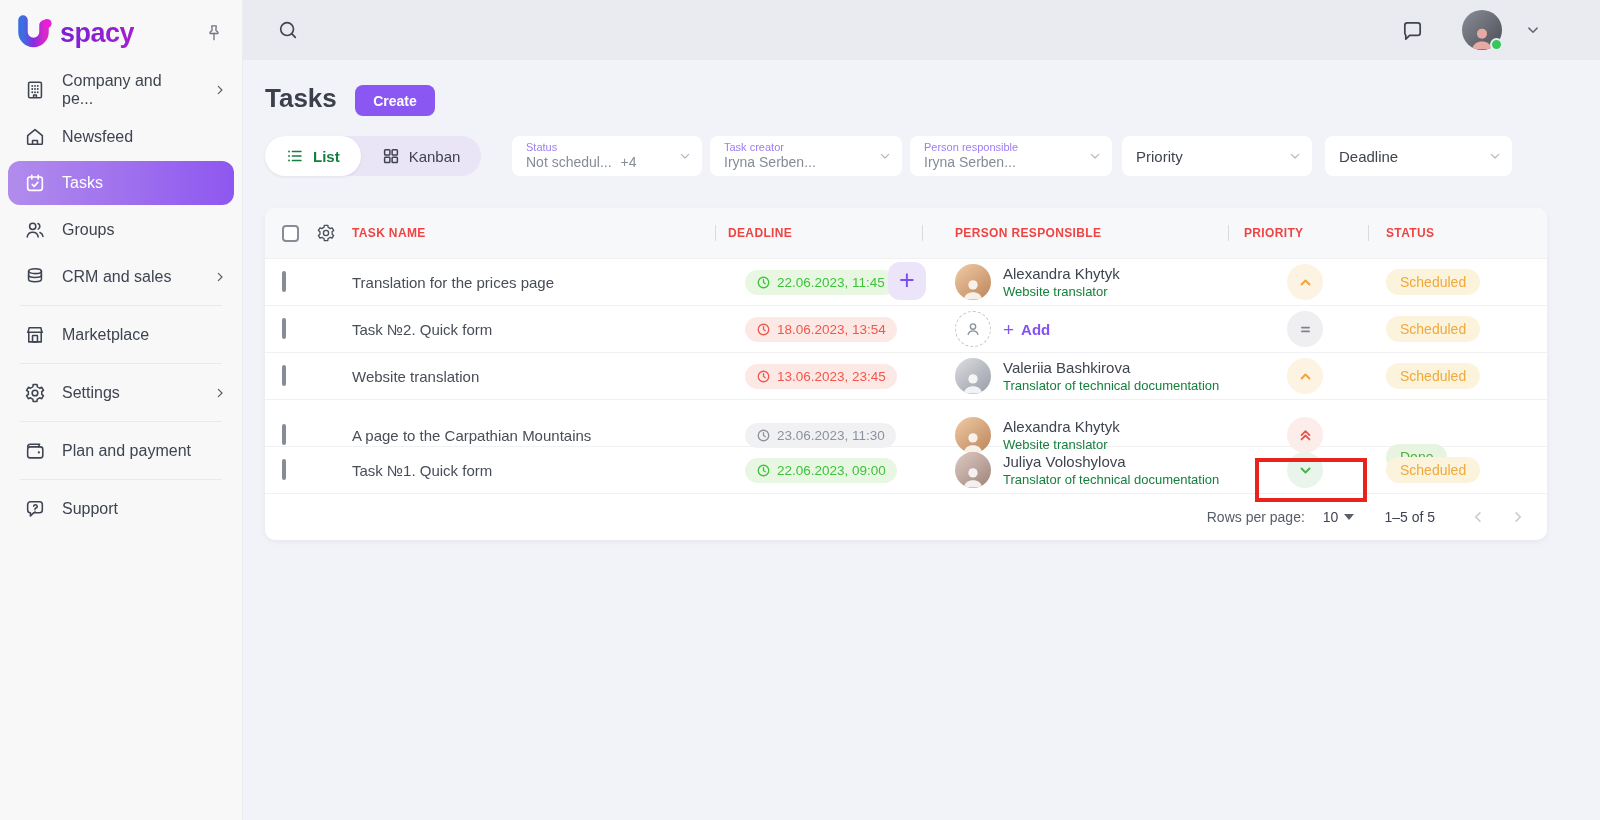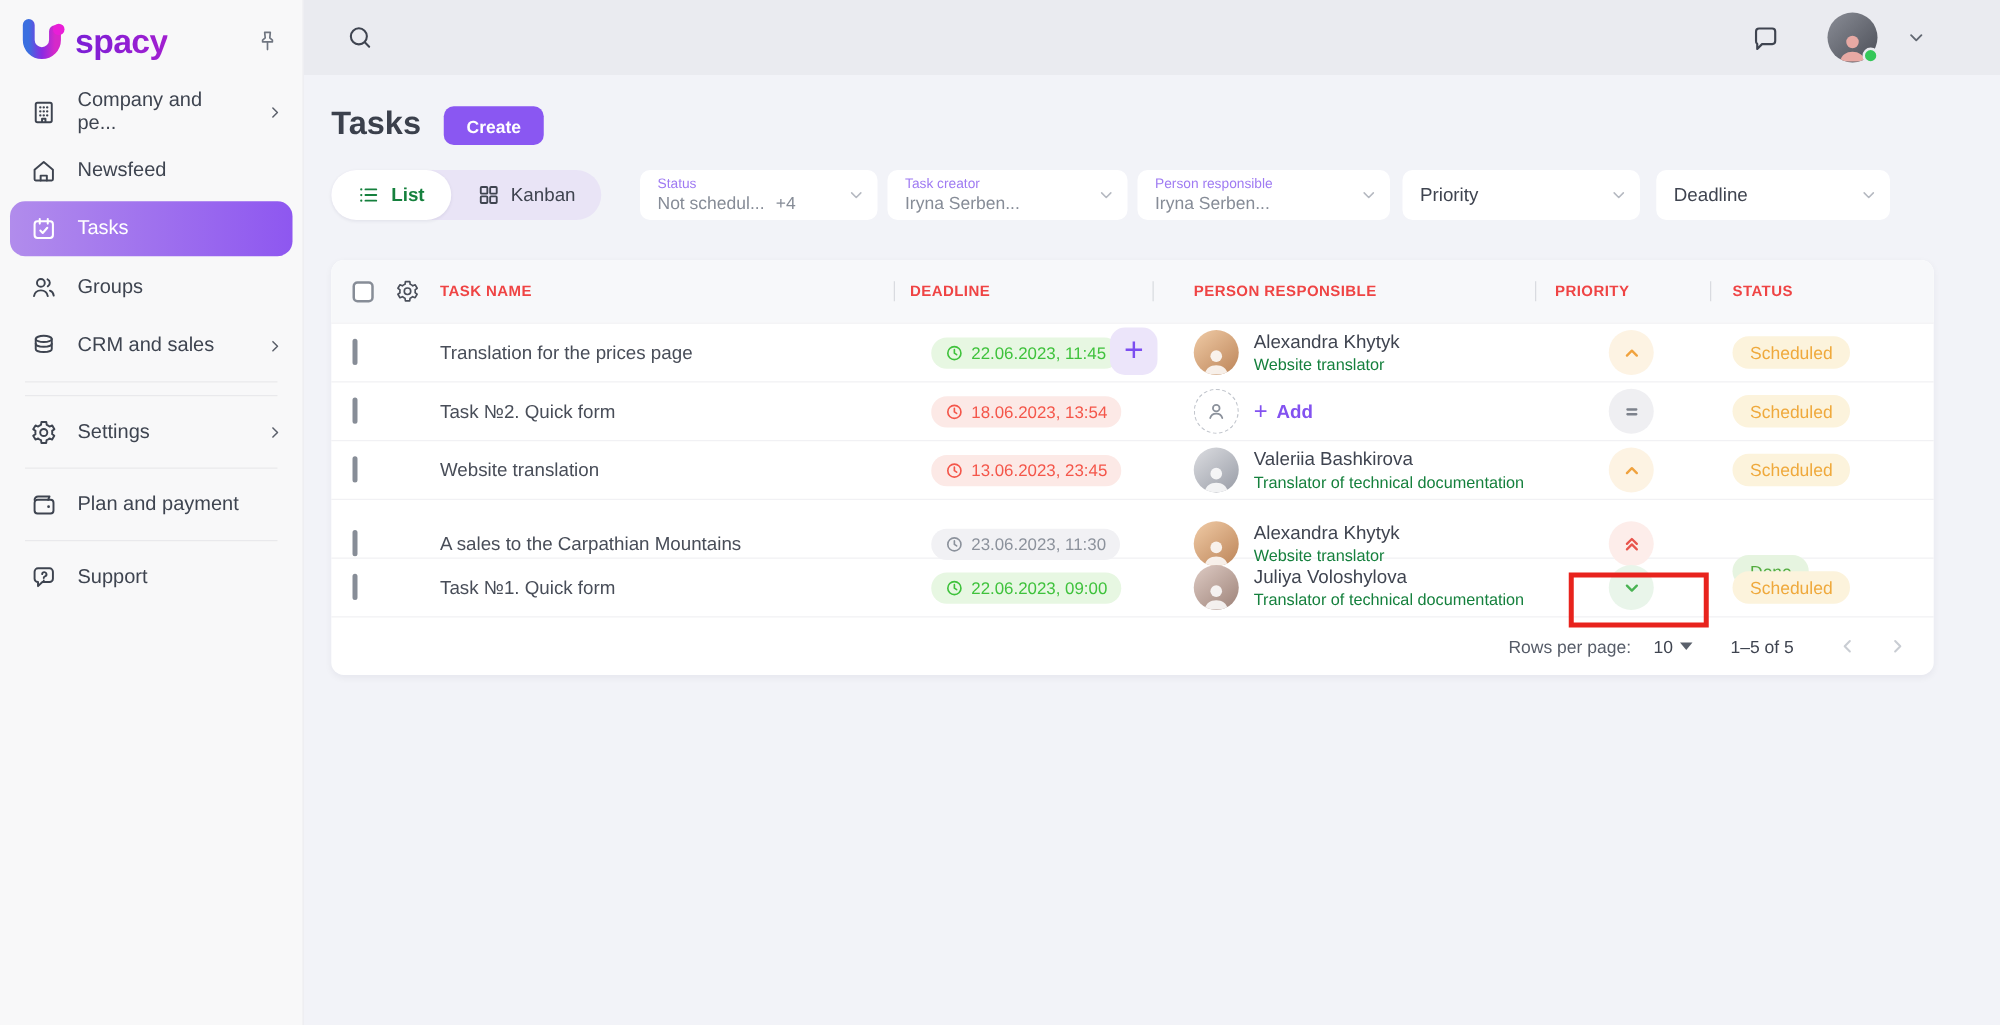--- a/index.html
+++ b/index.html
@@ -196,20 +196,30 @@
             <ellipse cx="12" cy="5.6" rx="7" ry="2.7"></ellipse>
             <path d="M5 5.6v4.2c0 1.5 3.1 2.7 7 2.7s7-1.2 7-2.7V5.6"></path>
             <path d="M5 9.8v4.6c0 1.5 3.1 2.7 7 2.7s7-1.2 7-2.7V9.8"></path>
           </svg></span>
     <span class="side-label">CRM and sales</span>
     <span class="side-chevron"><svg viewBox="0 0 24 24" fill="none" stroke="currentColor" stroke-width="1.8" stroke-linecap="round" stroke-linejoin="round">
             <path d="M9.5 6.5 15 12l-5.5 5.5"></path>
           </svg></span>
   </div>
       <div class="side-divider"></div>
+      <div class="side-item">
+    <span class="side-icon"><svg viewBox="0 0 24 24" fill="none" stroke="currentColor" stroke-width="1.7" stroke-linecap="round" stroke-linejoin="round">
+            <path d="M4.5 9 5.6 4h12.8L19.5 9"></path>
+            <path d="M4 9h16"></path>
+            <path d="M5.2 9v10.5h13.6V9"></path>
+            <rect x="9.3" y="12.5" width="5.4" height="7" rx="0.6"></rect>
+          </svg></span>
+    <span class="side-label">Marketplace</span>
+
+  </div>
       <div class="side-divider"></div>
       <div class="side-item">
     <span class="side-icon"><svg viewBox="0 0 24 24" fill="none" stroke="currentColor" stroke-width="1.7" stroke-linejoin="round">
             <circle cx="12" cy="12" r="3.1"></circle>
             <path d="M19.3 13.4a7.5 7.5 0 0 0 0-2.8l2-1.5-1.9-3.3-2.3 1a7.5 7.5 0 0 0-2.5-1.5L14.2 2.8H10l-.4 2.5a7.5 7.5 0 0 0-2.5 1.5l-2.3-1-2 3.3 2 1.5a7.5 7.5 0 0 0 0 2.8l-2 1.5 2 3.3 2.3-1a7.5 7.5 0 0 0 2.5 1.5l.4 2.5h4.1l.4-2.5a7.5 7.5 0 0 0 2.5-1.5l2.3 1 1.9-3.3z"></path>
           </svg></span>
     <span class="side-label">Settings</span>
     <span class="side-chevron"><svg viewBox="0 0 24 24" fill="none" stroke="currentColor" stroke-width="1.8" stroke-linecap="round" stroke-linejoin="round">
             <path d="M9.5 6.5 15 12l-5.5 5.5"></path>
           </svg></span>
@@ -466,21 +476,21 @@
             <span class="prio high">
               <svg viewBox="0 0 24 24" fill="none" stroke="currentColor" stroke-width="2.4" stroke-linecap="round" stroke-linejoin="round">
                 <path d="M7 14.5 12 9.5l5 5"></path>
               </svg>
             </span>
           </div>
     <div class="c-status"><span class="chip status-chip scheduled">Scheduled</span></div>
   </div>
         <div class="t-row">
     <div class="c-check"><span class="checkbox"></span></div>
-    <div class="c-task">A sales to the Carpathian Mountains</div>
+    <div class="c-task">A page to the Carpathian Mountains</div>
     <div class="c-deadline">
       <span class="chip deadline-chip neutral">
         <span class="clock">
                 <svg viewBox="0 0 24 24" fill="none" stroke="currentColor" stroke-width="2.1" stroke-linecap="round">
                   <circle cx="12" cy="12" r="8.4"></circle>
                   <path d="M12 7.6V12l2.9 2"></path>
                 </svg>
               </span>
         <span class="dl-text">23.06.2023, 11:30</span>
       </span>

